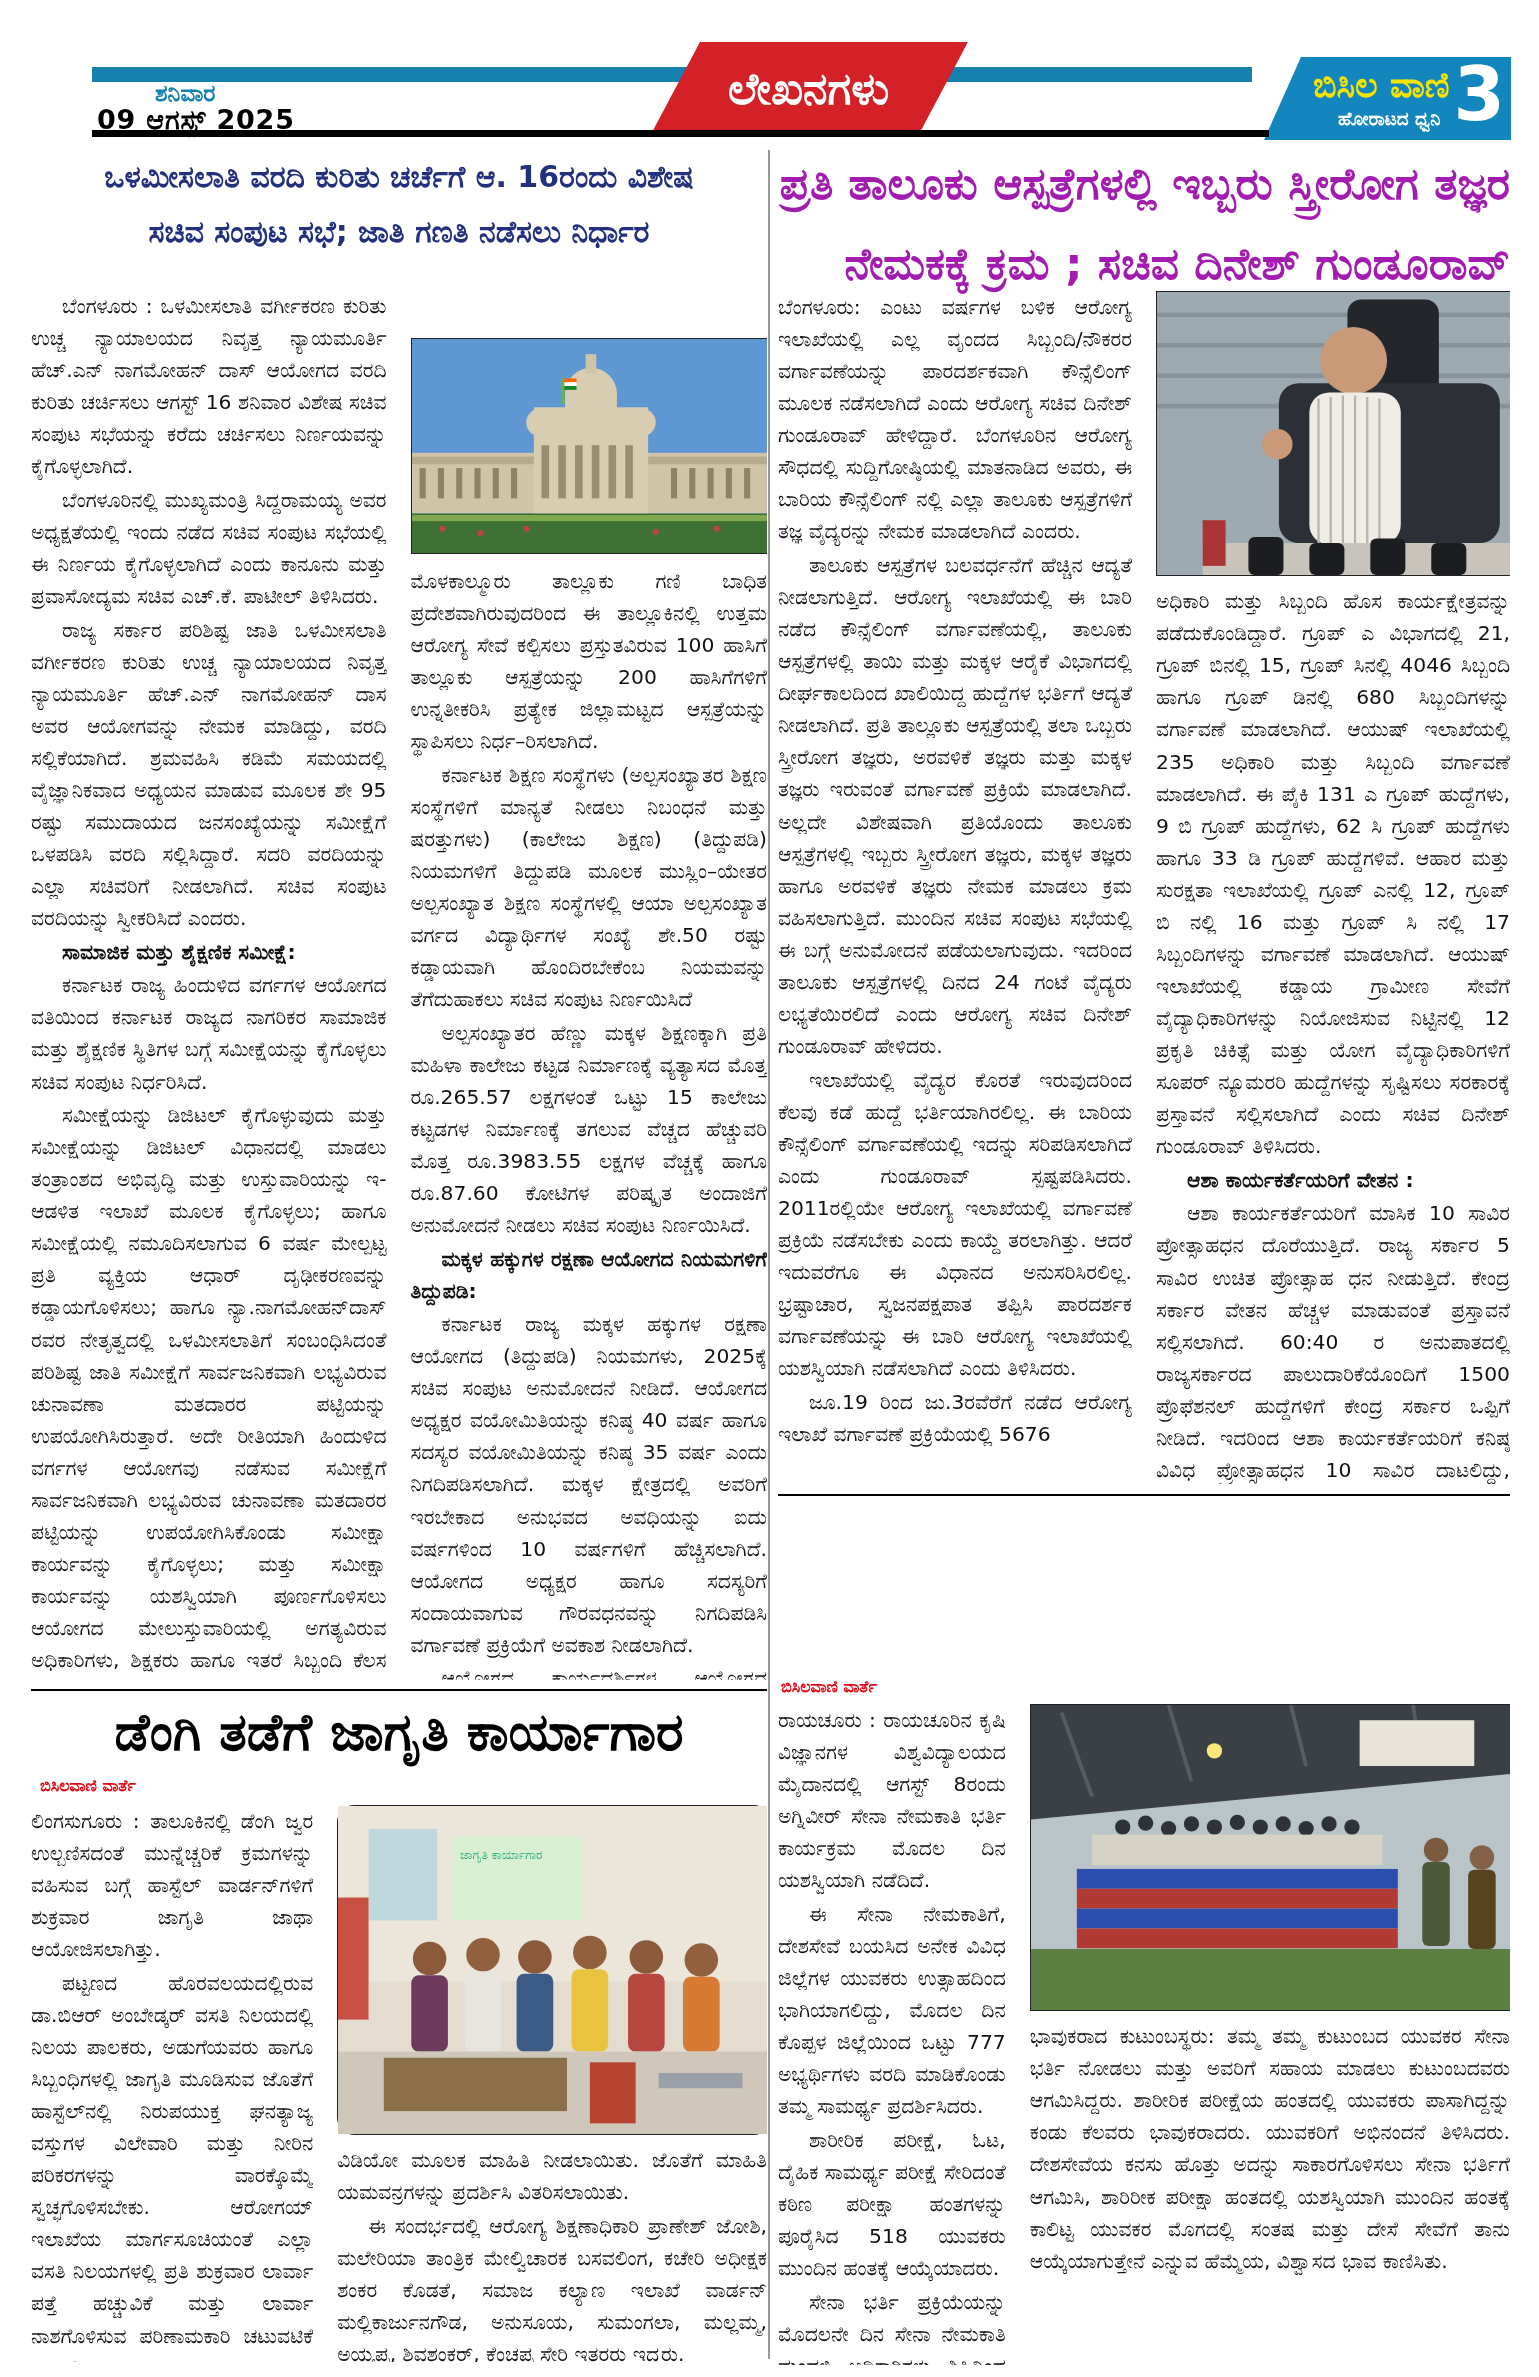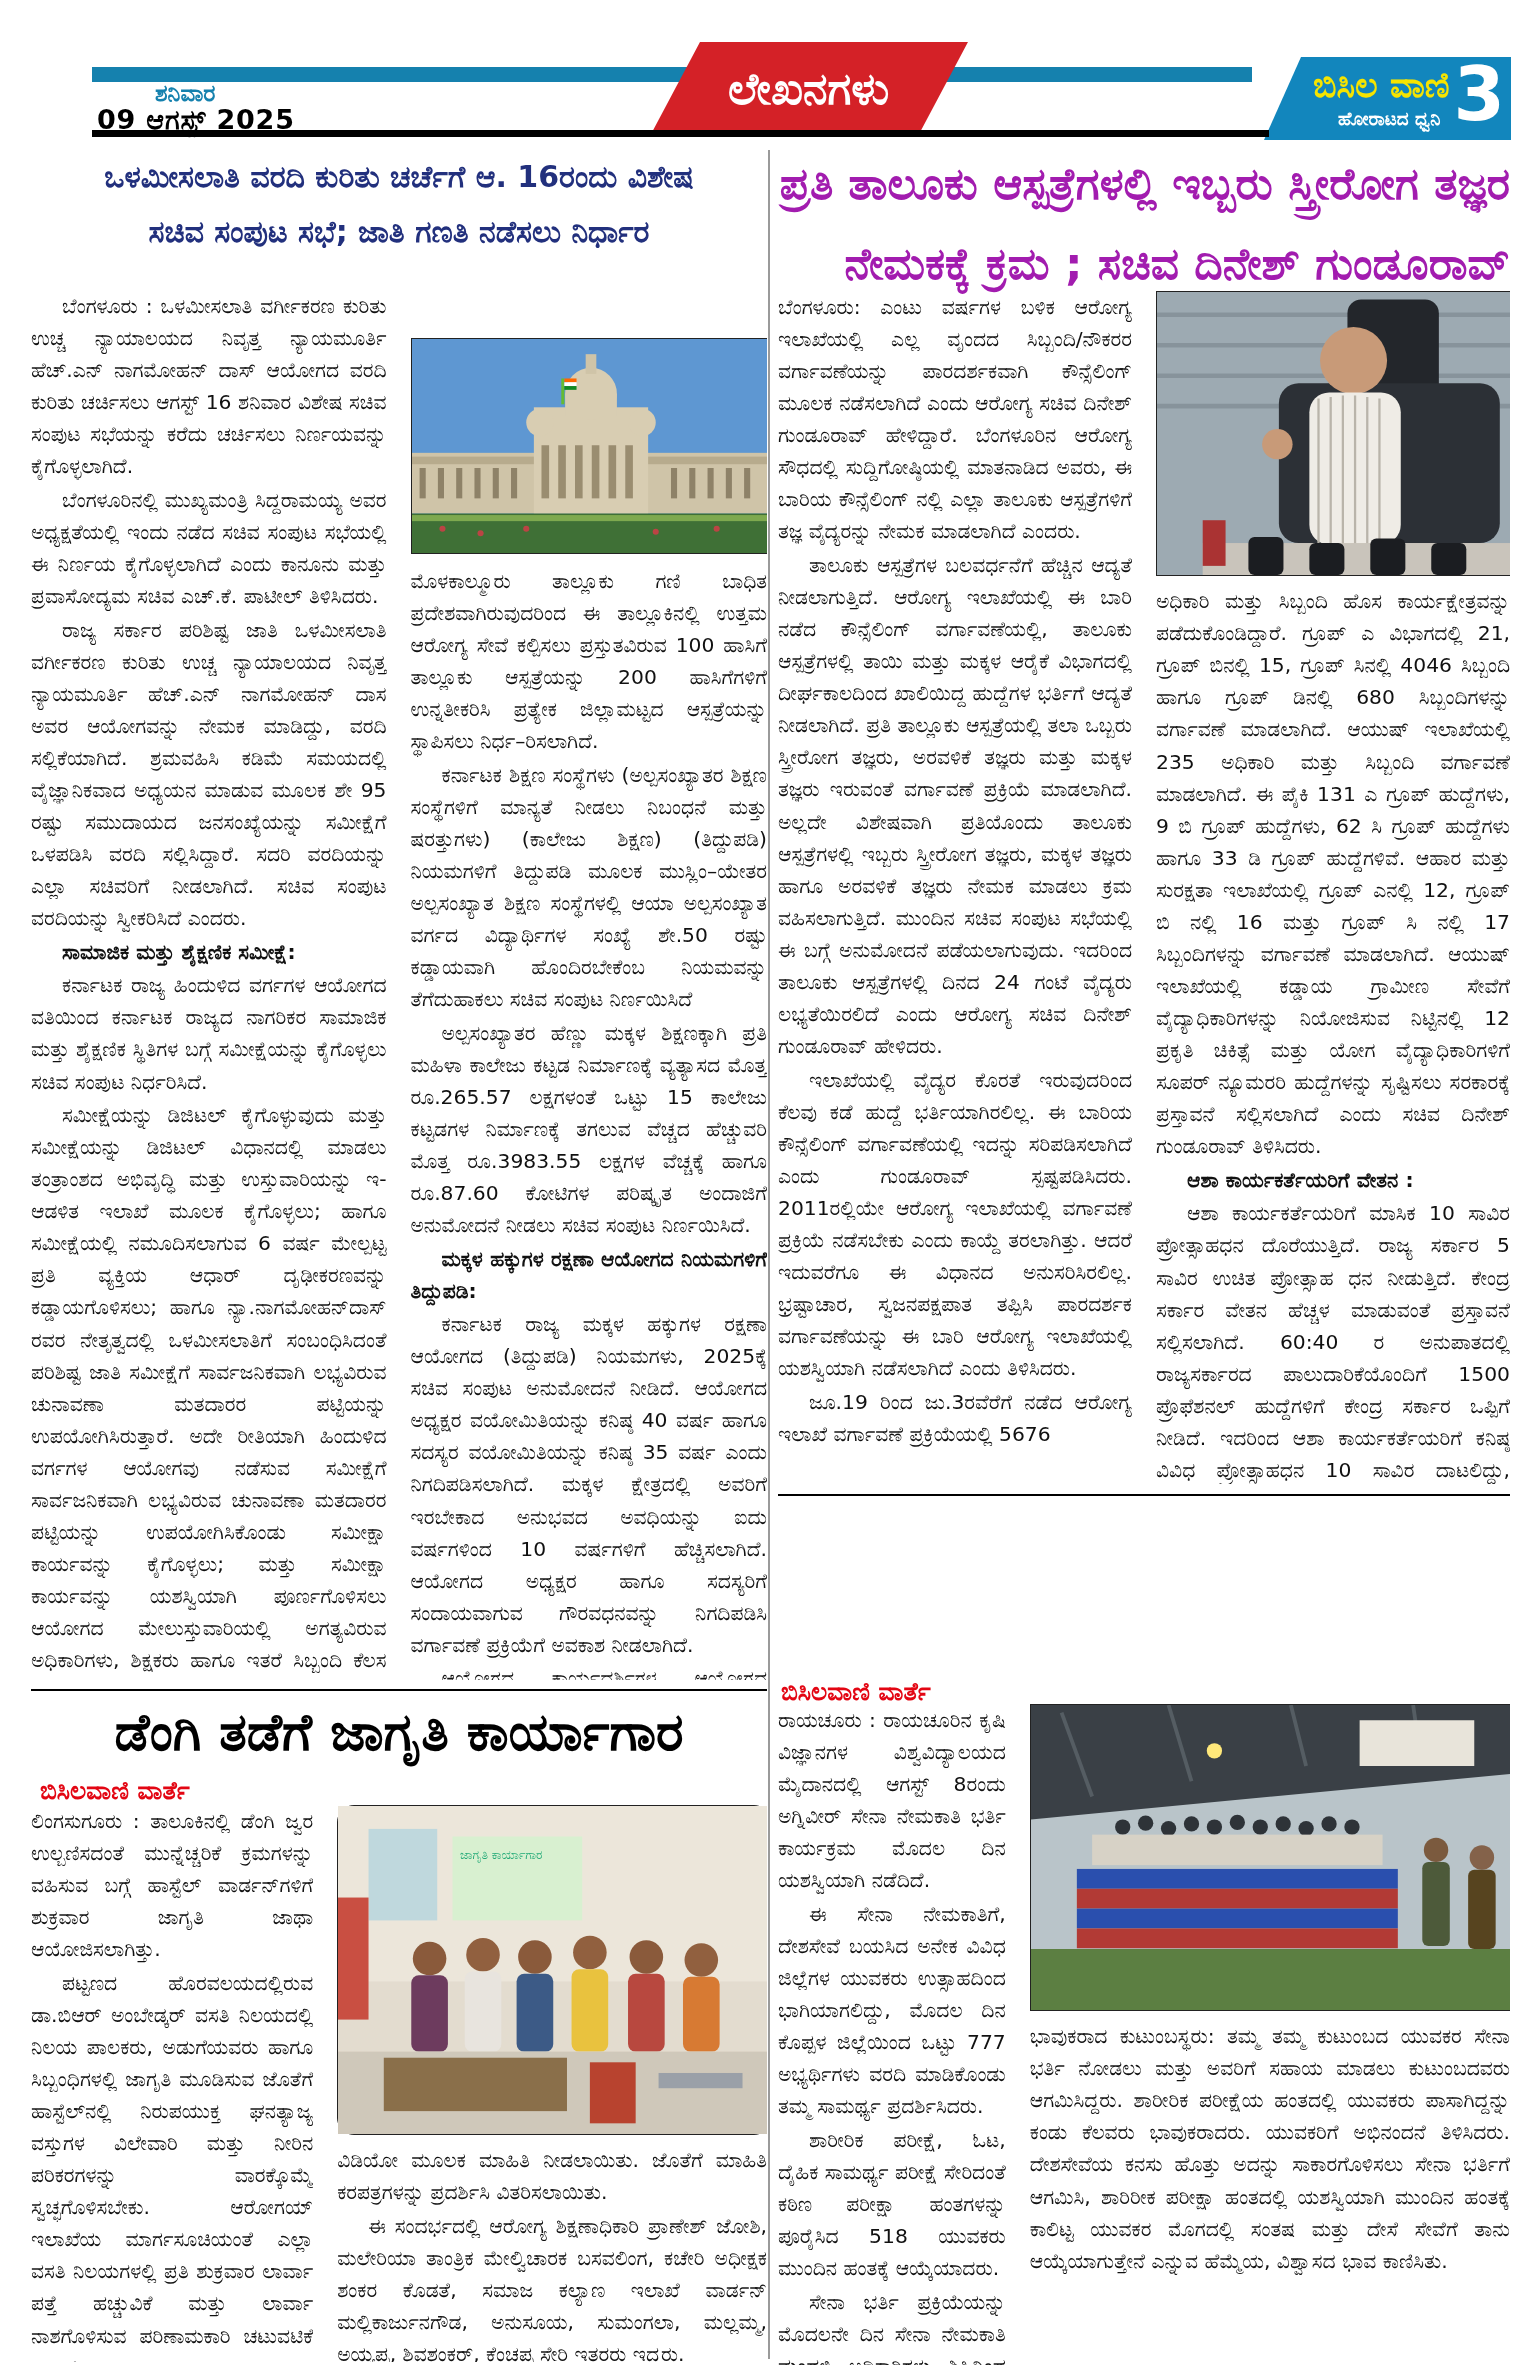--- a/index.html
+++ b/index.html
@@ -24,21 +24,21 @@
   .page-num{position:absolute;right:6.1px;top:-1.5px;font-size:74px;font-weight:bold;color:#fff;line-height:1.05;}
   .header-rule{position:absolute;left:92px;top:130px;width:1177px;height:7px;background:#000;}
   .v-divider{position:absolute;left:768px;top:150px;width:1.5px;height:2209px;background:#9a9a9a;}
   
   .hl{position:absolute;text-align:center;font-weight:bold;}
   .hl .l{display:block;}
   .a1-hl{left:31px;top:150px;width:736px;color:var(--headline-blue);font-size:30px;line-height:1.82;}
   .a2-hl{left:778px;top:144px;width:732px;color:#a21caf;font-size:44px;line-height:1.82;text-align:right;}
   .a3-hl{left:31px;top:1704px;width:736px;color:#000;font-size:52px;line-height:1.1;}
   .a4-hl{left:778px;top:1512px;width:732px;color:var(--red-headline);font-size:41px;line-height:1.9;}
-  .byline{position:absolute;color:var(--byline-red);font-weight:bold;font-size:25px;}
+  .byline{position:absolute;color:var(--byline-red);font-weight:bold;font-size:16px;}
   .body-wrap{position:absolute;display:flex;gap:24px;overflow:hidden;}
   .col{overflow:hidden;}
   .col p{font-size:20.3px;line-height:1.58;text-align:justify;text-indent:31px;margin-bottom:1.5px;}
   .col p.nohang{text-indent:0;}
   .col p.subhead{font-weight:bold;text-indent:31px;}
   .photo{border:1.5px solid #222;display:block;}
   .photo svg{display:block;width:100%;height:100%;}
   .rule-h{position:absolute;background:#000;}
 </style>
 </head>
@@ -169,21 +169,21 @@
               <rect x="380" y="220" width="48" height="102" rx="10" fill="#b8483f"></rect>
             <circle cx="476" cy="202" r="22" fill="#91603f"></circle>
               <rect x="452" y="224" width="48" height="98" rx="10" fill="#d77a33"></rect>
           </g>
           <rect x="0" y="322" width="566" height="108" fill="#cfc8ba"></rect>
           <rect x="60" y="330" width="240" height="70" fill="#8a6f4a"></rect>
           <rect x="330" y="336" width="60" height="80" fill="#b8432f"></rect>
           <rect x="420" y="350" width="110" height="20" fill="#9aa0a8"></rect>
         </svg>
       </div>
-      <p class="nohang">ವಿಡಿಯೋ ಮೂಲಕ ಮಾಹಿತಿ ನೀಡಲಾಯಿತು. ಜೊತೆಗೆ ಮಾಹಿತಿ ಕರಪತ್ರಗಳನ್ನು ಪ್ರದರ್ಶಿಸಿ ವಿತರಿಸಲಾಯಿತು.</p>
+      <p class="nohang">ವಿಡಿಯೋ ಮೂಲಕ ಮಾಹಿತಿ ನೀಡಲಾಯಿತು. ಜೊತೆಗೆ ಮಾಹಿತಿ ಯಮವನ್ರಗಳನ್ನು ಪ್ರದರ್ಶಿಸಿ ವಿತರಿಸಲಾಯಿತು.</p>
       <p>ಈ ಸಂದರ್ಭದಲ್ಲಿ ಆರೋಗ್ಯ ಶಿಕ್ಷಣಾಧಿಕಾರಿ ಪ್ರಾಣೇಶ್ ಜೋಶಿ, ಮಲೇರಿಯಾ ತಾಂತ್ರಿಕ ಮೇಲ್ವಿಚಾರಕ ಬಸವಲಿಂಗ, ಕಚೇರಿ ಅಧೀಕ್ಷಕ ಶಂಕರ ಕೊಡತೆ, ಸಮಾಜ ಕಲ್ಯಾಣ ಇಲಾಖೆ ವಾರ್ಡನ್ ಮಲ್ಲಿಕಾರ್ಜುನಗೌಡ, ಅನುಸೂಯ, ಸುಮಂಗಲಾ, ಮಲ್ಲಮ್ಮ, ಅಯ್ಯಪ್ಪ, ಶಿವಶಂಕರ್, ಕೆಂಚಪ್ಪ ಸೇರಿ ಇತರರು ಇದ್ದರು.</p>
     </div>
   </div>
 
   <div class="hl a2-hl">
     <span class="l">ಪ್ರತಿ ತಾಲೂಕು ಆಸ್ಪತ್ರೆಗಳಲ್ಲಿ ಇಬ್ಬರು ಸ್ತ್ರೀರೋಗ ತಜ್ಞರ</span>
     <span class="l">ನೇಮಕಕ್ಕೆ ಕ್ರಮ ; ಸಚಿವ ದಿನೇಶ್ ಗುಂಡೂರಾವ್</span>
   </div>
   <div class="body-wrap" style="left:778px;top:291px;width:732px;height:1193px;">
     <div class="col" style="width:357px;">

